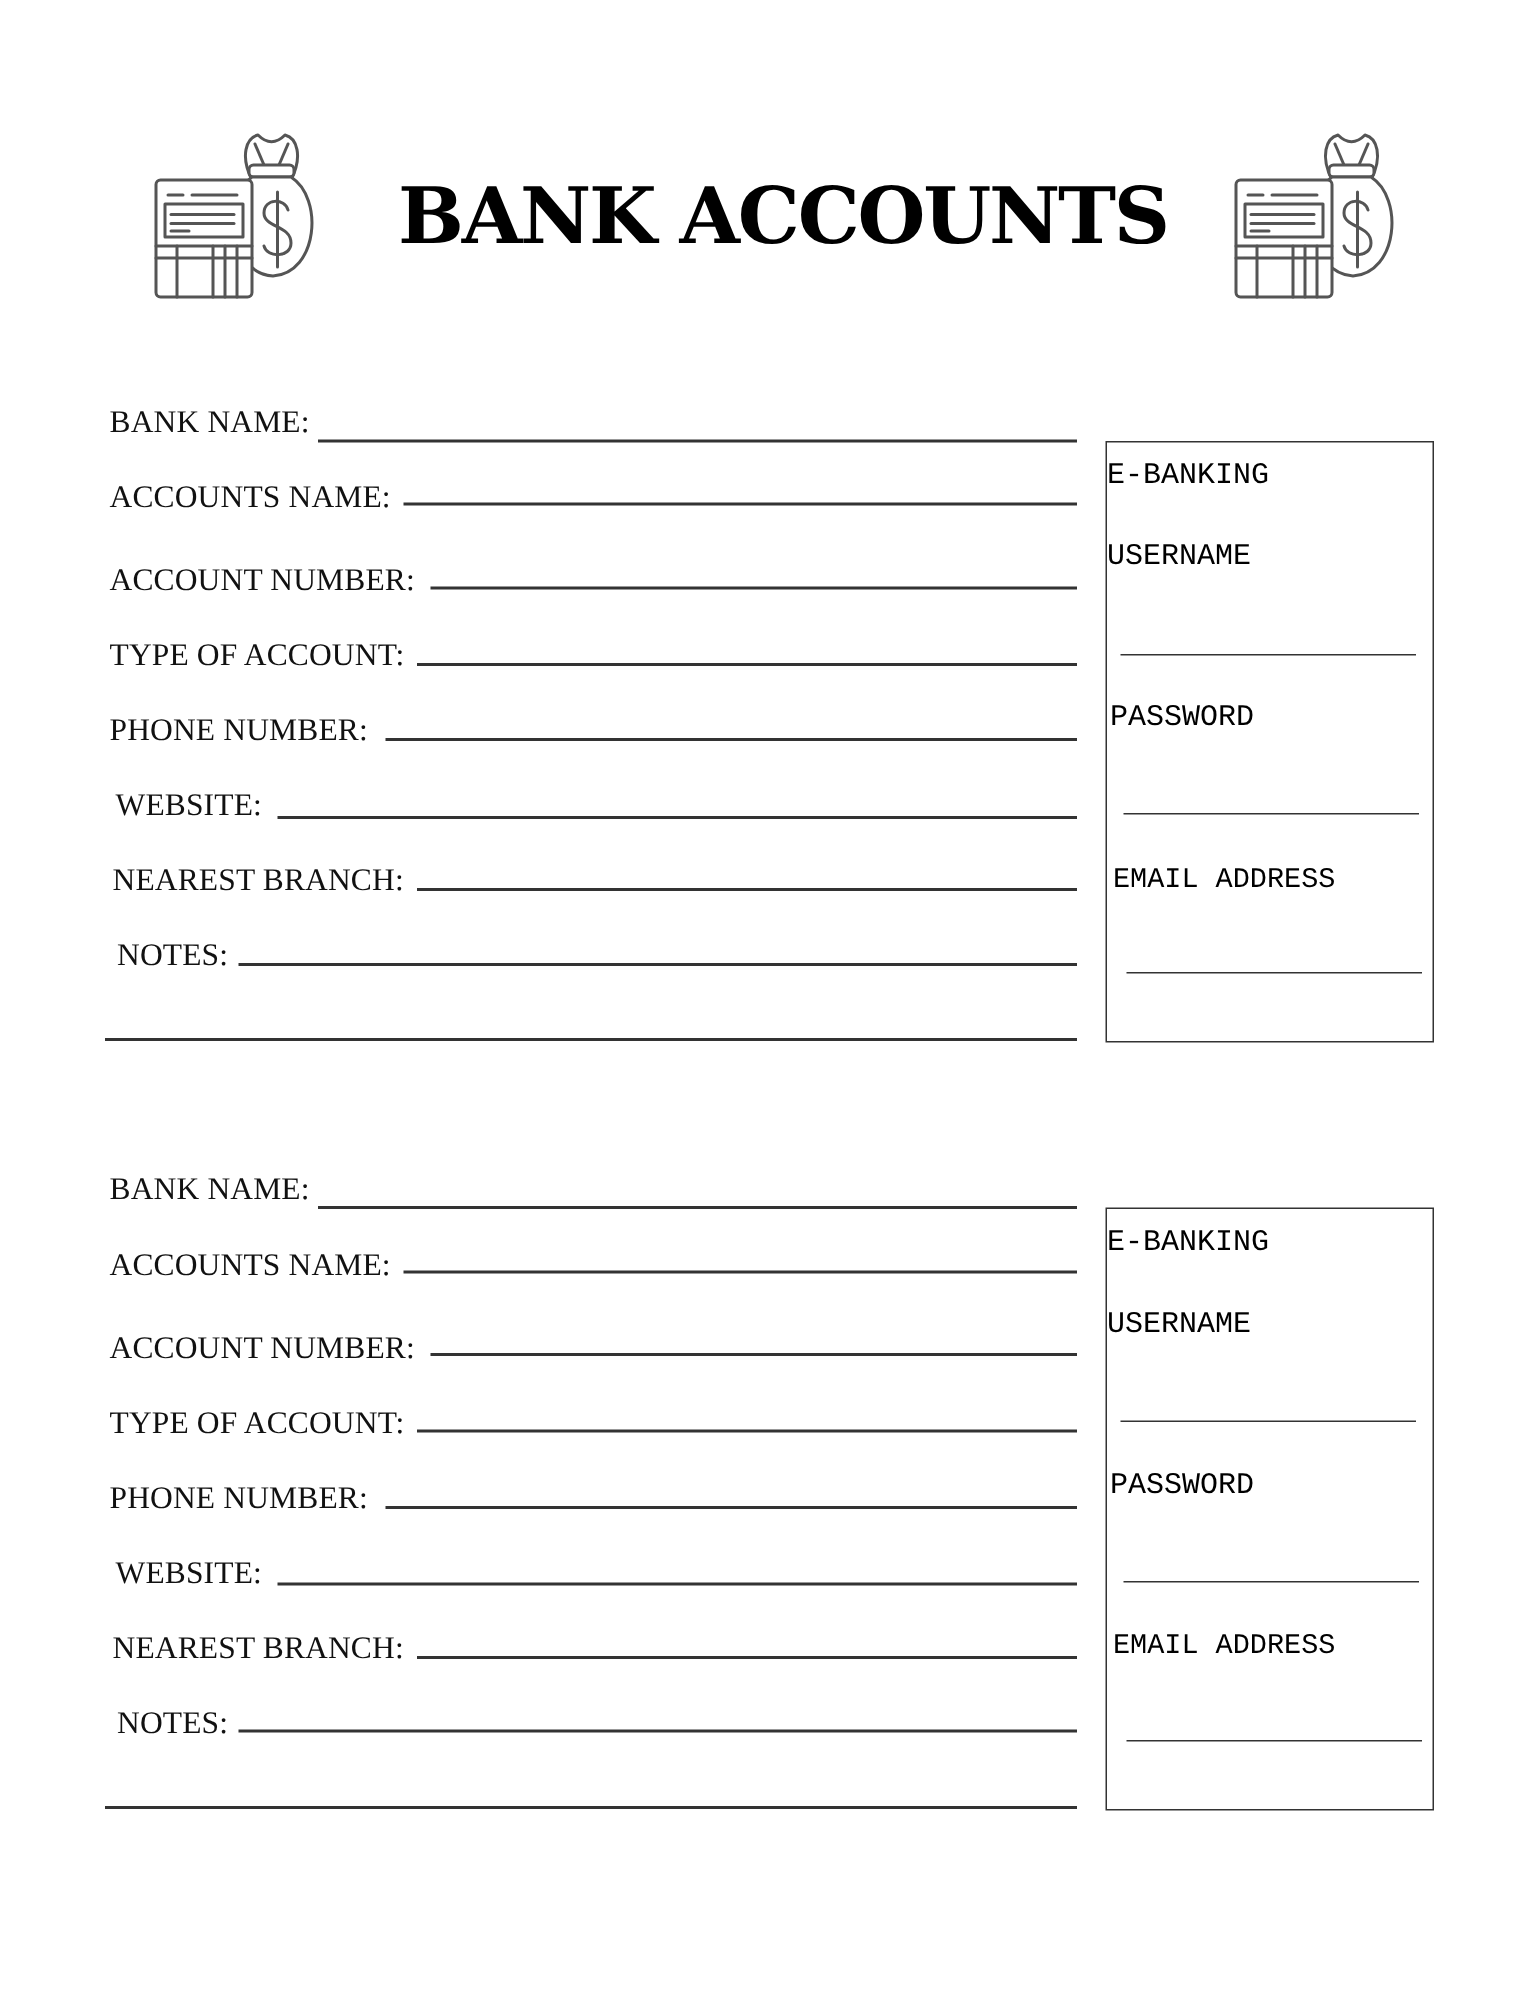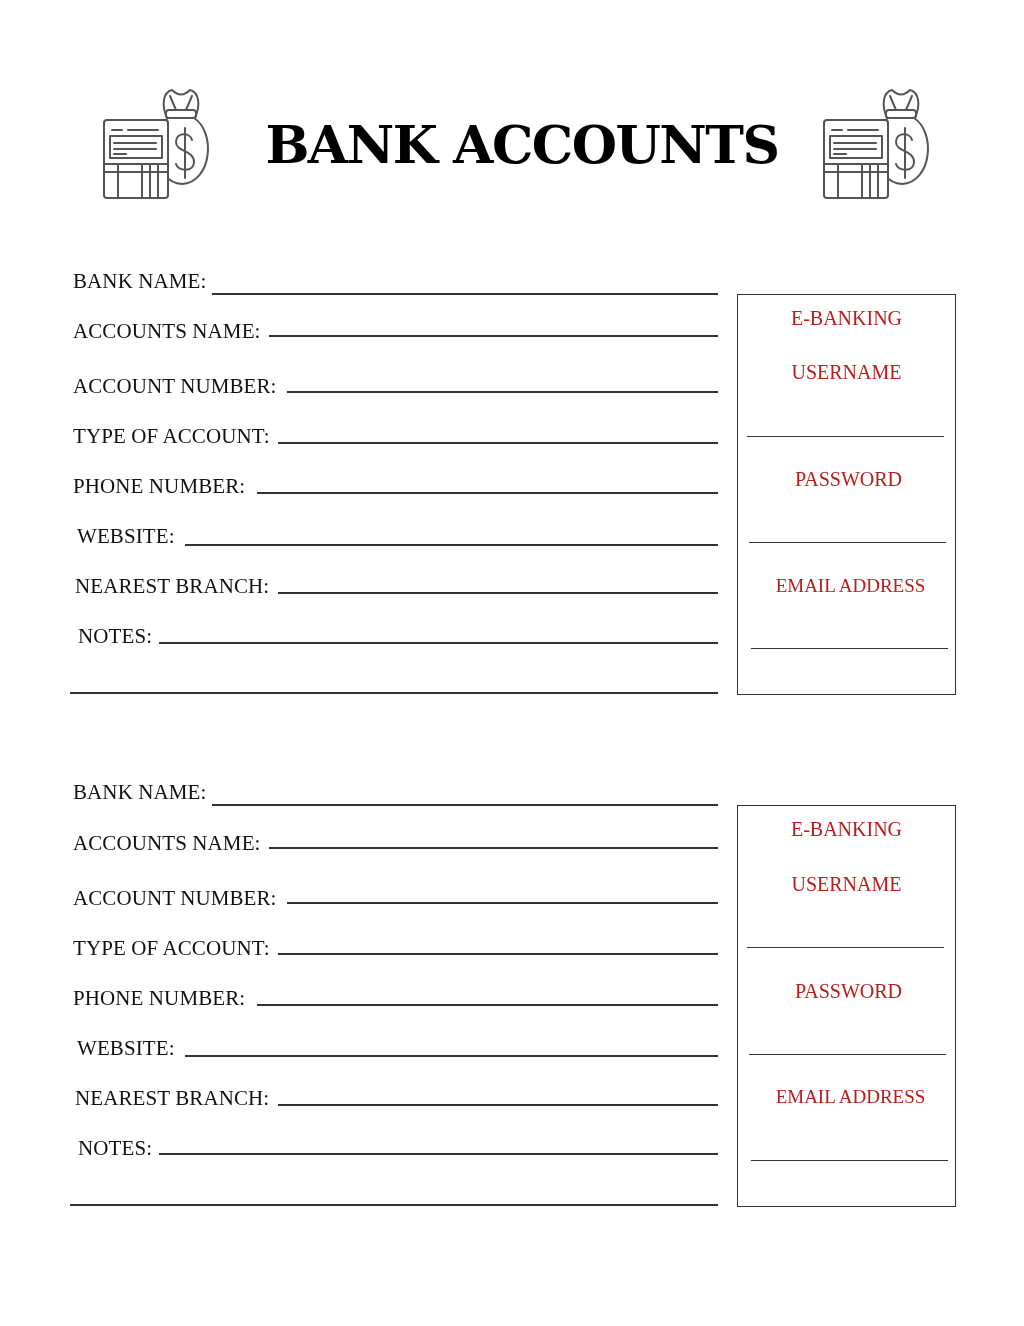--- a/index.html
+++ b/index.html
@@ -12,22 +12,22 @@
              letter-spacing: -1.5px; color: #000; line-height: 70px; }
 
     .icon { position: absolute; width: 120px; height: 120px; }
     .icon svg { width: 100%; height: 100%; display: block; }
 
     .label { position: absolute; font-family: Liberation Serif, serif;
              font-size: 21px; line-height: 24px; color: #111; white-space: nowrap; letter-spacing: 0.1px; }
     .line { position: absolute; height: 0; border-top: 2px solid #333; }
 
     .eb-box { position: absolute; border: 1.5px solid #333; box-sizing: border-box; }
-    .eb-label { position: absolute; left: 0; width: 100%; text-align: center;
-                font-family: Liberation Serif, serif; font-size: 20px; color: #b91c1c; line-height: 24px; }
+    .eb-label { position: absolute; left: 0; width: 100%; 
+                font-family: Liberation Mono, monospace; font-size: 20px; color: #000000; line-height: 24px; }
     .eb-label.small { font-size: 19px; }
     .eb-line { position: absolute; height: 0; border-top: 1.5px solid #333; }
   </style>
 </head>
 <body>
 
 <div class="page">
 
   <div class="icon" style="left:98px; top:70px;">
     <svg viewBox="0 0 120 120" fill="none" stroke="#555" stroke-width="2" stroke-linejoin="round" stroke-linecap="round">

